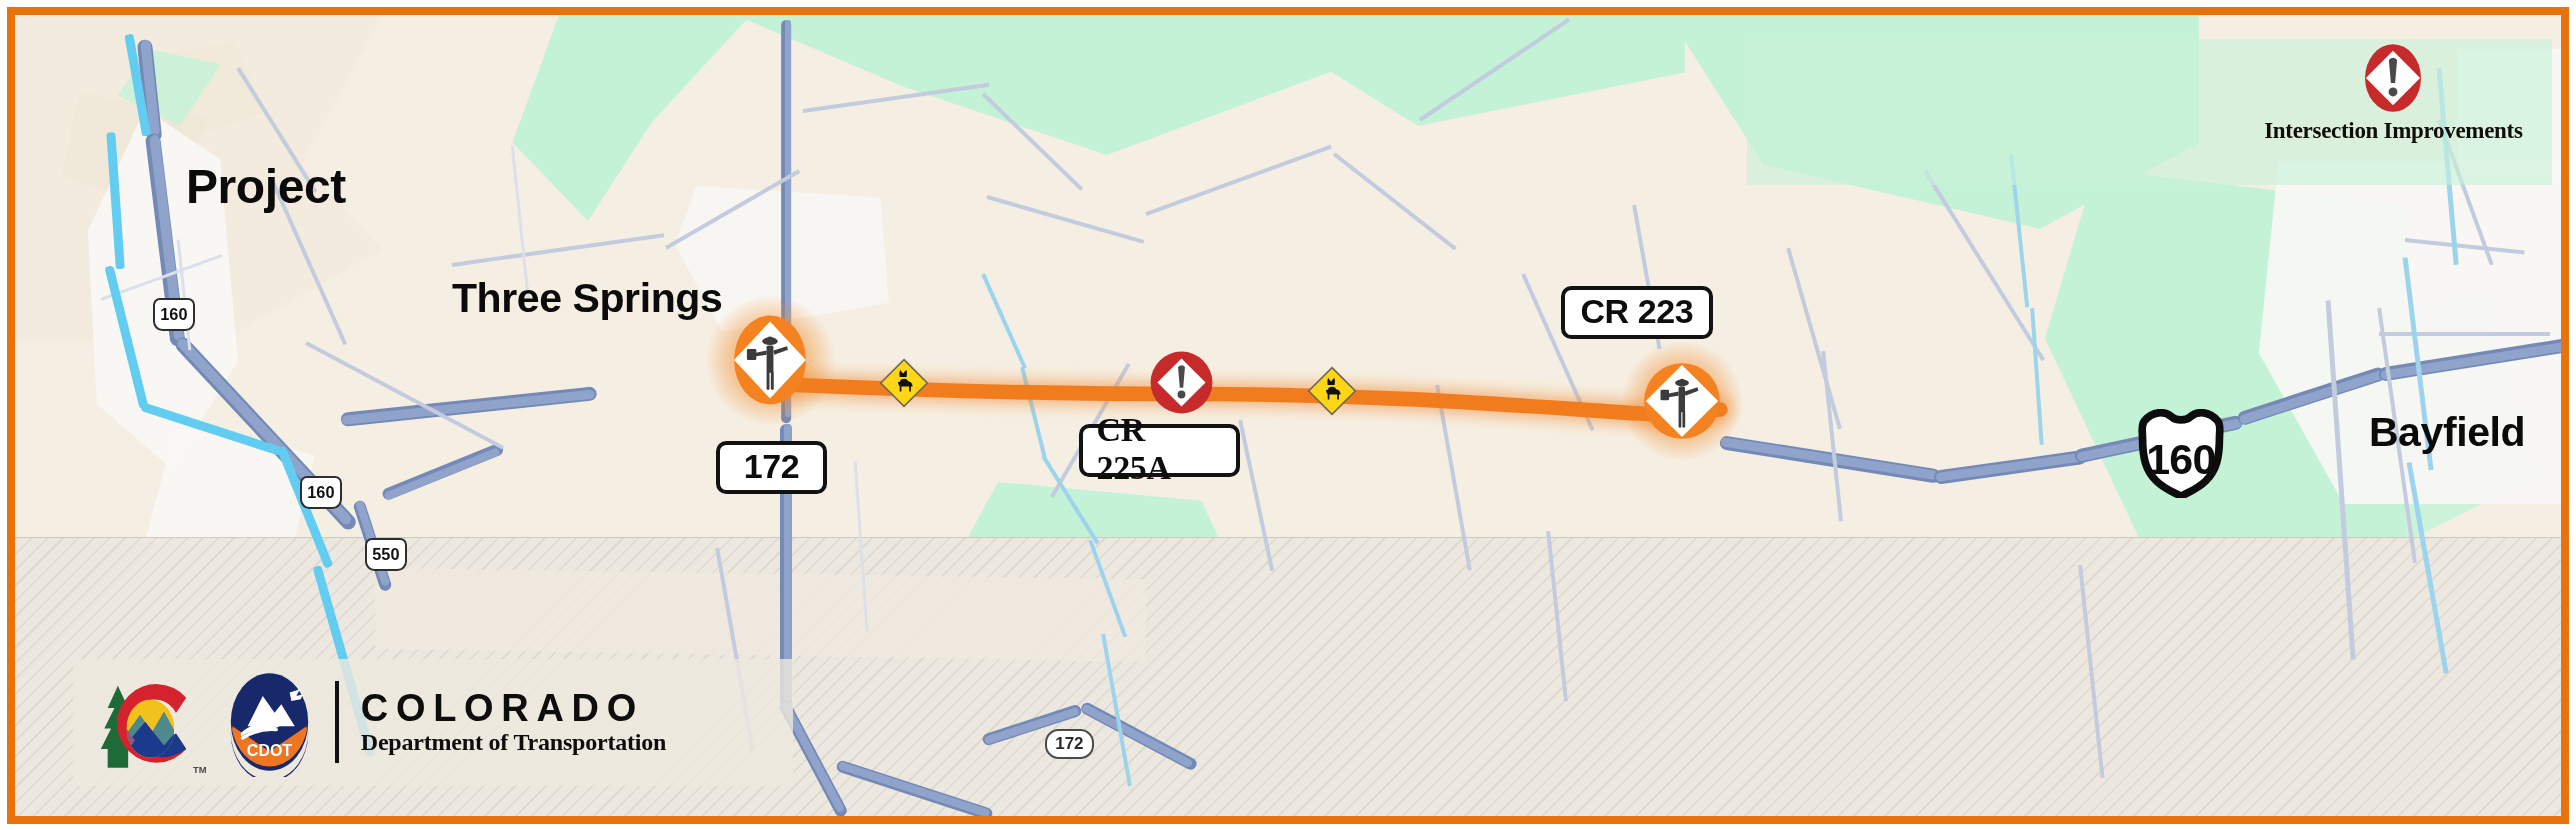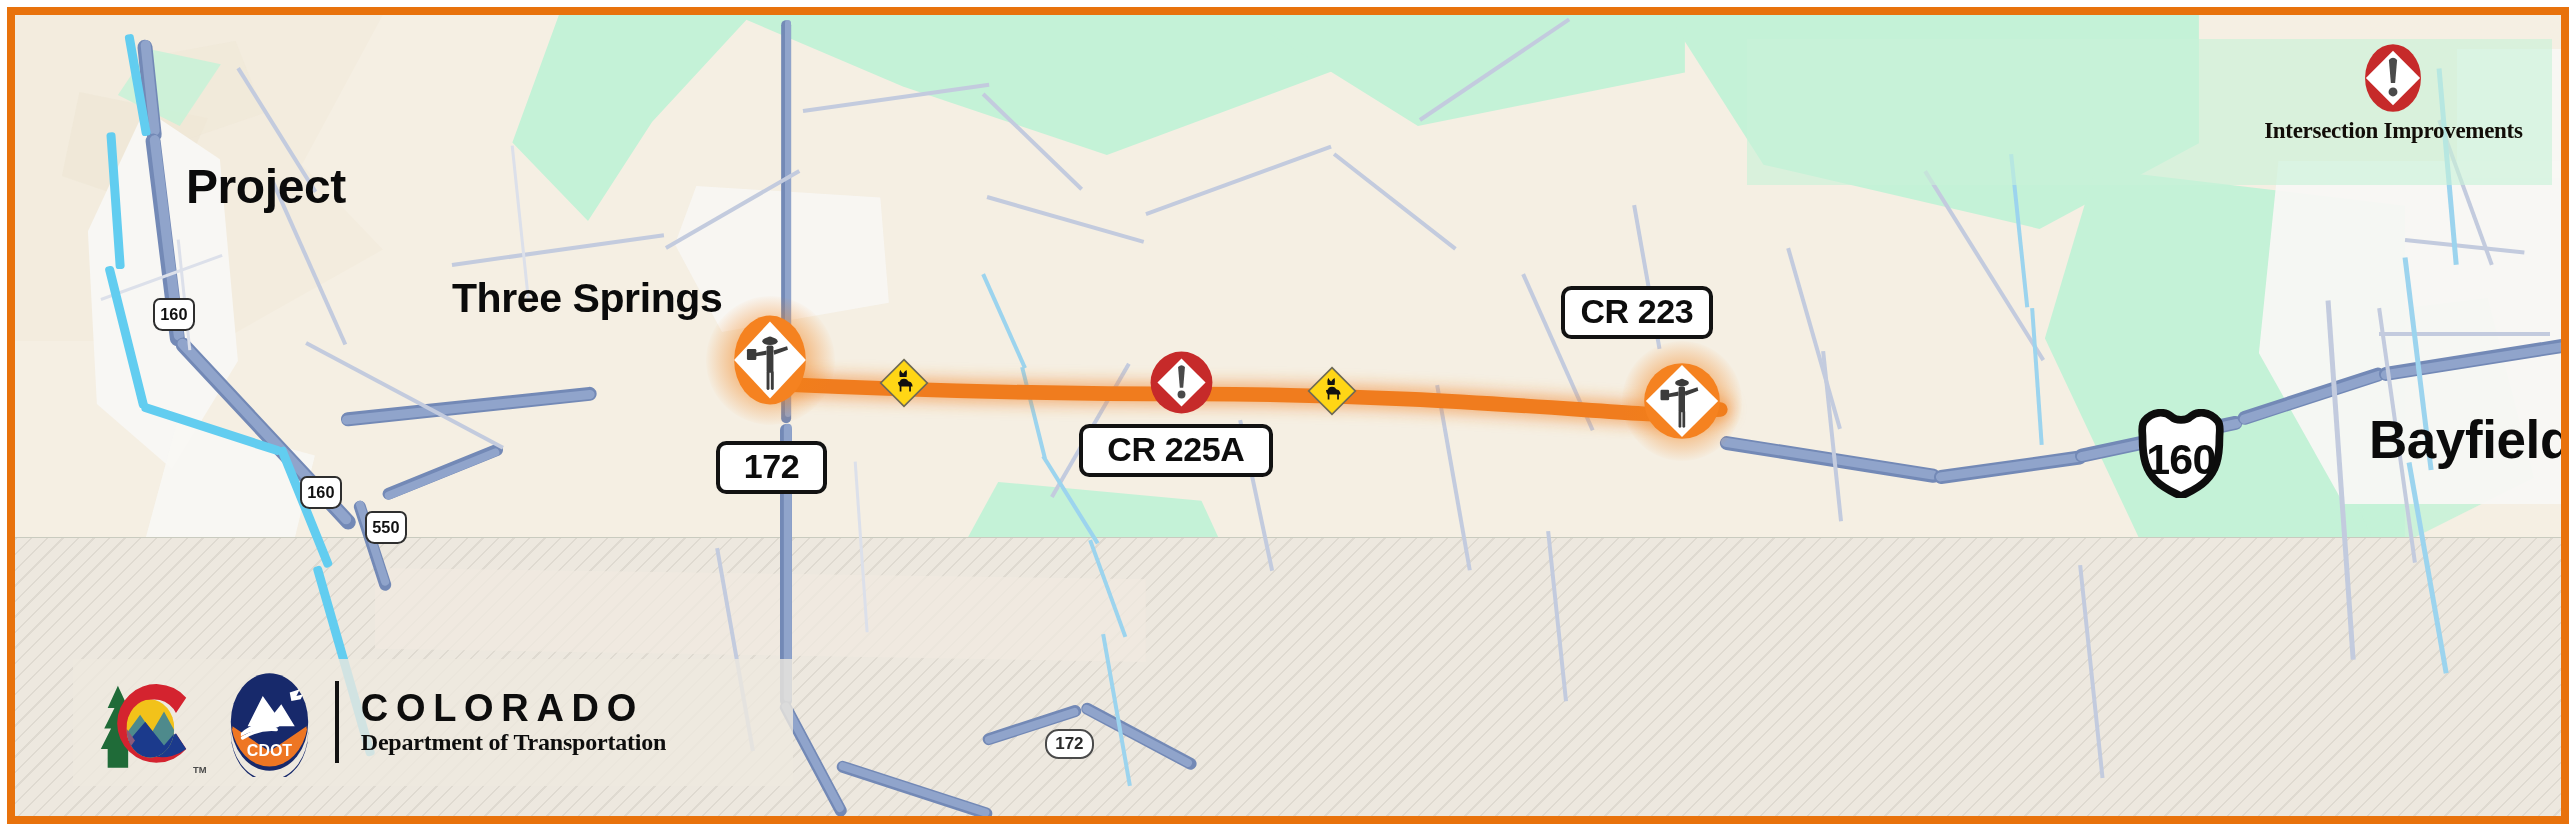--- a/index.html
+++ b/index.html
@@ -230,35 +230,35 @@
         <filter id="softglow" x="-20%" y="-80%" width="140%" height="260%">
           <feGaussianBlur stdDeviation="9"></feGaussianBlur>
         </filter>
       </defs>
       <path d="M 880 430 C 1010 436, 1180 442, 1380 442 C 1600 442, 1760 456, 1900 465 C 1940 468, 1960 462, 1990 460" fill="none" stroke="#F07C1E" stroke-width="26" stroke-linecap="round" opacity="0.55" filter="url(#softglow)"></path>
       <path d="M 880 430 C 1010 436, 1180 442, 1380 442 C 1600 442, 1760 456, 1900 465 C 1940 468, 1960 462, 1990 460" fill="none" stroke="#F07C1E" stroke-width="17" stroke-linecap="round"></path>
     </svg>
 
     <div class="us-shield sm" style="left:138px;top:283px;">160</div>
     <div class="us-shield sm" style="left:285px;top:461px;">160</div>
-    <div class="us-shield sm" style="left:350px;top:496px;">550</div>
+    <div class="us-shield sm" style="left:350px;top:523px;">550</div>
     <div class="state-sm" style="left:1030px;top:714px;">172</div>
 
     <div id="us160big">
       <svg viewBox="0 0 110 104" width="94" height="89">
         <path d="M12 14 C22 2,36 2,44 9 C49 14,61 14,66 9 C74 2,88 2,98 14
                  C102 19,100 26,100 34 C100 58,96 72,84 84 C74 94,62 98,55 102
                  C48 98,36 94,26 84 C14 72,10 58,10 34 C10 26,8 19,12 14 Z" fill="#ffffff" stroke="#0d0d0d" stroke-width="9" stroke-linejoin="round"></path>
       </svg>
       <div class="txt">160</div>
     </div>
 
     <div class="place" style="left:171px;top:144px;font-size:48px;">Project</div>
     <div class="place" style="left:437px;top:260px;font-size:41px;">Three Springs</div>
-    <div class="place" style="left:2354px;top:394px;font-size:53px;">Bayfield</div>
+    <div class="place" style="left:2354px;top:394px;font-size:41px;">Bayfield</div>
 
     <div class="marker" style="left:708px;top:298px;width:94px;height:94px;">
       <div class="glow" style="left:-17px;top:-17px;width:129px;height:129px;"></div>
       <svg viewBox="0 0 110 110" width="94" height="94" style="position:absolute;">
         <ellipse cx="55" cy="55" rx="42" ry="52" fill="#F58220"></ellipse>
         <path d="M55 10 L97 55 L55 100 L13 55 Z" fill="#ffffff"></path>
         <g fill="#3C3C3C">
           <ellipse cx="55" cy="33" rx="9" ry="4.5"></ellipse>
           <path d="M49 33 q6 -11 12 0 z"></path>
           <rect x="51" y="38" width="8" height="32" rx="2"></rect>
@@ -314,21 +314,21 @@
           <rect x="46" y="61" width="3.2" height="20" rx="1.5"></rect>
           <rect x="50.5" y="61" width="3.2" height="20" rx="1.5"></rect>
           <path d="M53 39 L68 34 L69 38 L54 44 Z"></path>
           <path d="M46 39 L32 42 L32 46 L46 44 Z"></path>
           <rect x="25" y="37" width="10" height="12" rx="1.4"></rect>
         </g>
       </svg>
     </div>
 
     <div class="plate" style="left:701px;top:426px;width:111px;height:53px;">172</div>
-    <div class="plate" style="left:1064px;top:409px;width:194px;height:53px;">CR 225A</div>
+    <div class="plate" style="left:1064px;top:409px;width:161px;height:53px;font-family:Liberation Serif, serif;">CR 225A</div>
     <div class="plate" style="left:1546px;top:271px;width:152px;height:53px;">CR 223</div>
 
     <div id="legend">
 
 
 
       <div class="leg-item" style="left:488px;top:1.7px;width:317px;">
         <svg viewBox="0 0 90 90" width="74" height="74">
           <ellipse cx="45" cy="45" rx="34" ry="41" fill="#C62A2A"></ellipse>
           <path d="M45 12 L78 45 L45 78 L12 45 Z" fill="#ffffff"></path>

